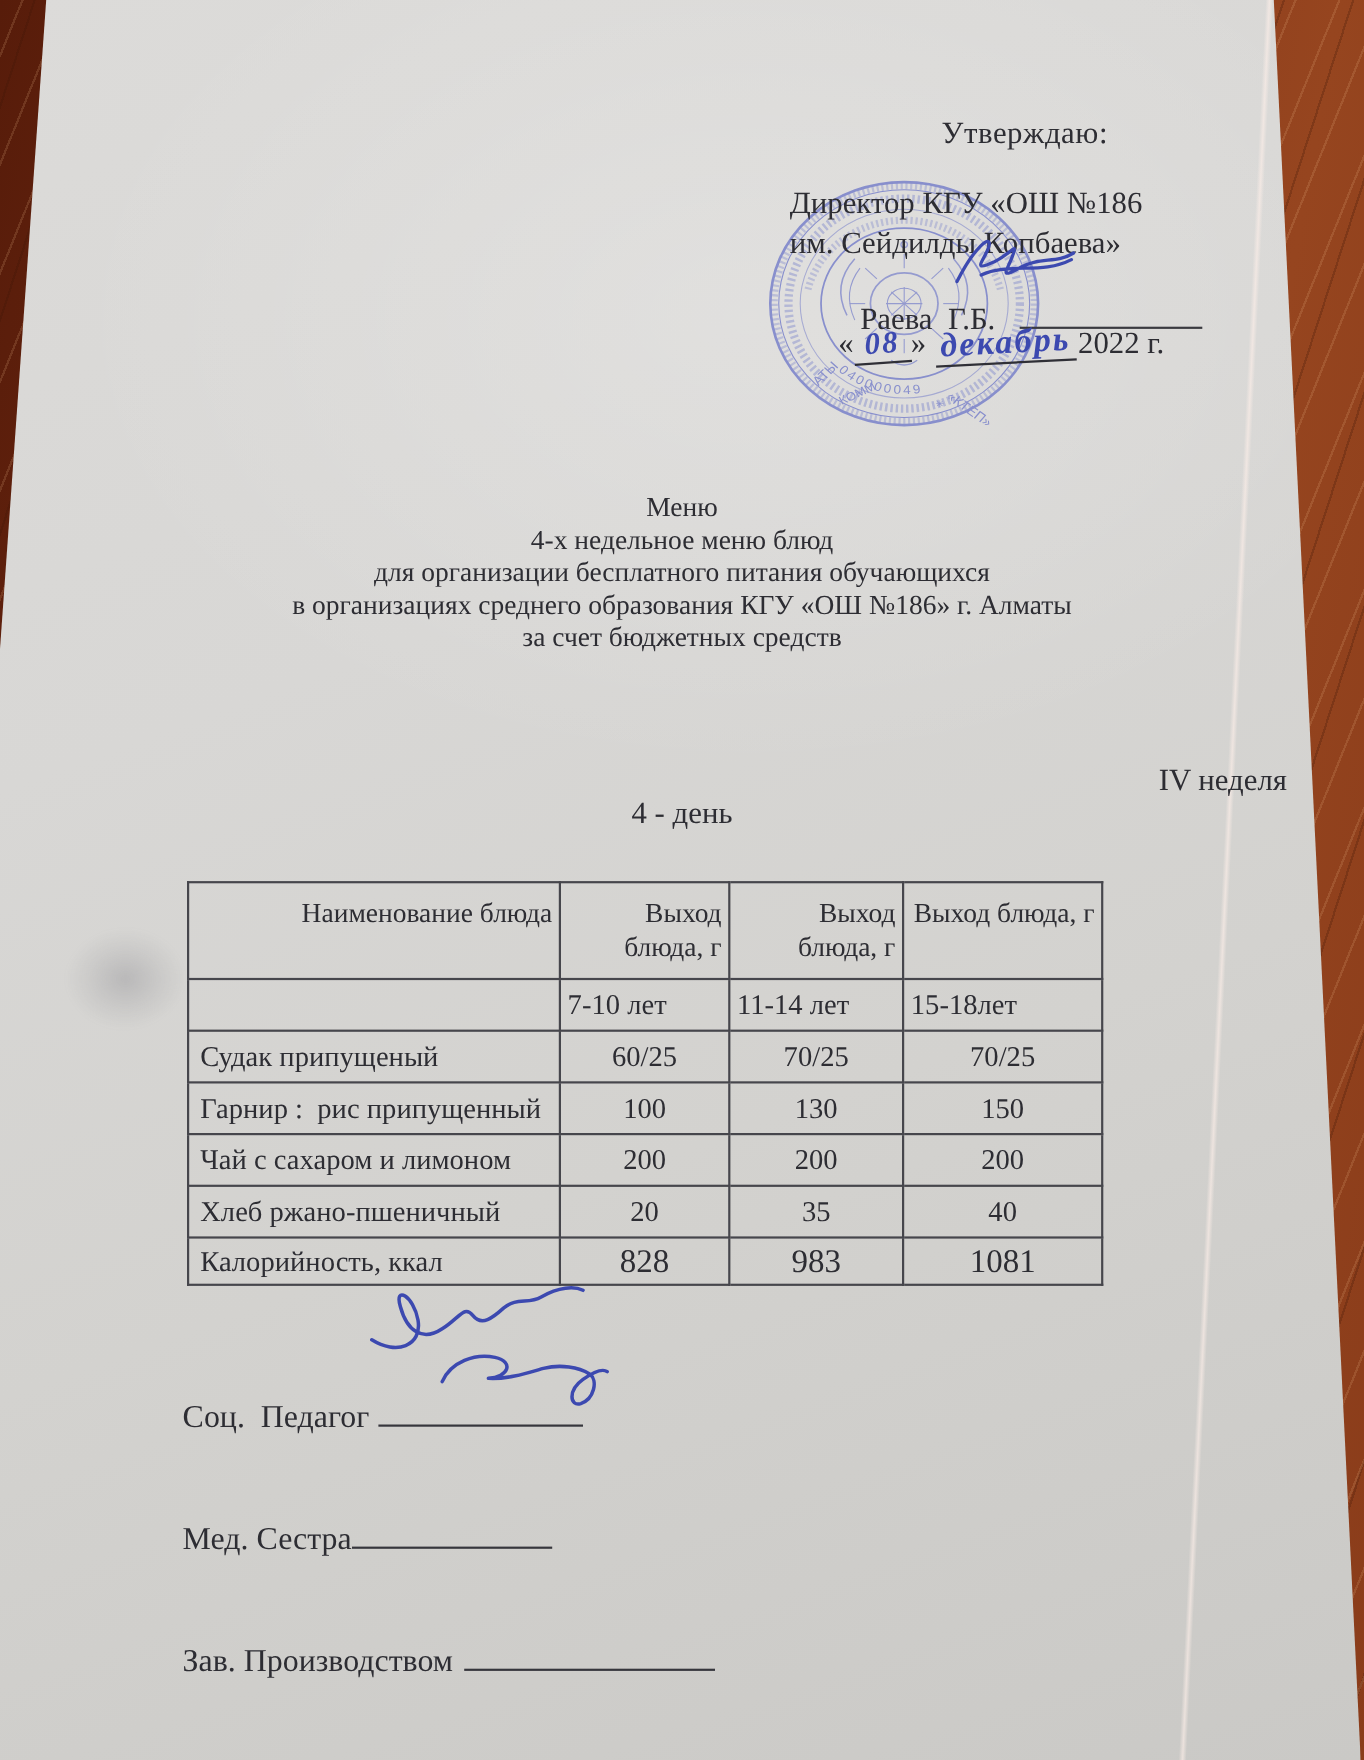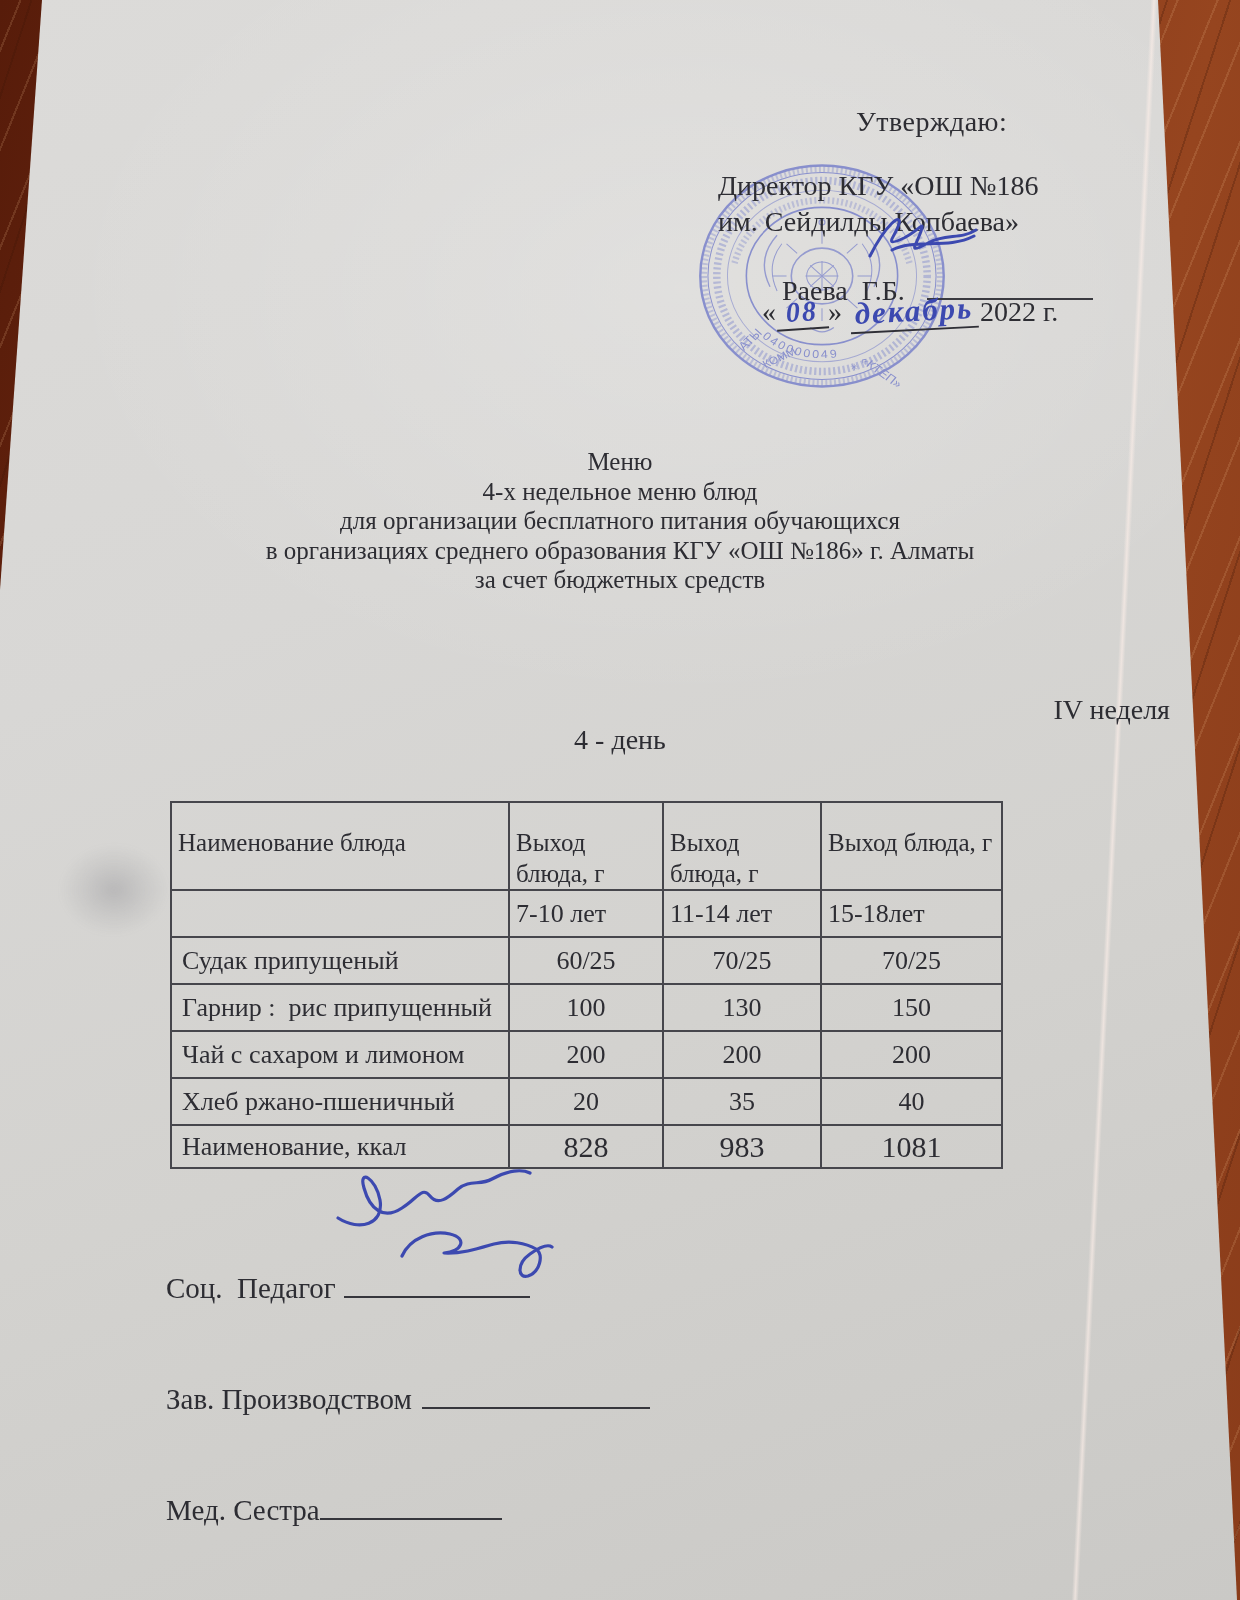--- a/index.html
+++ b/index.html
@@ -43,21 +43,21 @@
   
   .title-block{left:70px;top:447px;width:1100px;text-align:center;font-size:25px;line-height:29.6px;}
   .week-line{left:70px;top:694px;width:1100px;text-align:right;font-size:28px;}
   .day-line{left:70px;top:724px;width:1100px;text-align:center;font-size:28px;}
 
   
   table.menu{position:absolute;left:170px;top:801px;width:831px;border-collapse:collapse;table-layout:fixed;
     font-size:26px;color:#2d2d33;}
   table.menu td,table.menu th{border:2px solid #46464c;padding:0 6px;font-weight:normal;overflow:hidden;}
   tr.hdr{height:88px;}
-  tr.hdr th{vertical-align:top;padding-top:24px;text-align:left;font-size:25px;line-height:31px;}
+  tr.hdr th{vertical-align:top;padding-top:12px;text-align:right;font-size:25px;line-height:31px;}
   tr.ages{height:47px;}
   tr.ages td{text-align:left;}
   tr.data{height:47px;}
   tr.data td.name{text-align:left;padding-left:10px;white-space:pre;}
   tr.data td.val{text-align:center;}
   tr.cal{height:43px;}
   tr.cal td.name{text-align:left;padding-left:10px;}
   tr.cal td.val{text-align:center;font-size:30px;border-radius:17px;}
 
   
@@ -202,32 +202,32 @@
         <td class="val">200</td>
         <td class="val">200</td>
       </tr>
       <tr class="data">
         <td class="name">Хлеб ржано-пшеничный</td>
         <td class="val">20</td>
         <td class="val">35</td>
         <td class="val">40</td>
       </tr>
       <tr class="cal">
-        <td class="name">Наименование, ккал</td>
+        <td class="name">Калорийность, ккал</td>
         <td class="val">828</td>
         <td class="val">983</td>
         <td class="val">1081</td>
       </tr>
     </tbody>
       </table>
 
     <div class="abs ink footer-block">
       <div><span>Соц.  Педагог</span><span class="uline ul1"></span></div>
+      <div><span>Мед. Сестра</span><span class="uline ul3"></span></div>
       <div><span>Зав. Производством</span><span class="uline ul2"></span></div>
-      <div><span>Мед. Сестра</span><span class="uline ul3"></span></div>
     </div>
 
     <svg class="sig" style="left:326px;top:1156px;width:210px;height:90px" viewBox="0 0 210 90">
       <path d="M12,62 C34,76 58,68 54,44 C50,22 32,12 38,32 C44,54 58,64 76,52 C92,42 96,30 104,40 C112,50 122,42 132,33 C144,23 154,30 166,23 C182,14 196,13 204,17" stroke-width="3.2"></path>
     </svg>
 
     <svg class="sig" style="left:396px;top:1220px;width:160px;height:70px" viewBox="0 0 160 70">
       <path d="M6,36 C14,18 36,10 54,14 C72,18 66,32 48,33 C66,34 84,28 98,24 C114,20 130,23 140,29 C148,35 144,52 132,56 C122,59 120,44 134,34 C144,27 152,24 156,27" stroke-width="3.2"></path>
     </svg>
 

